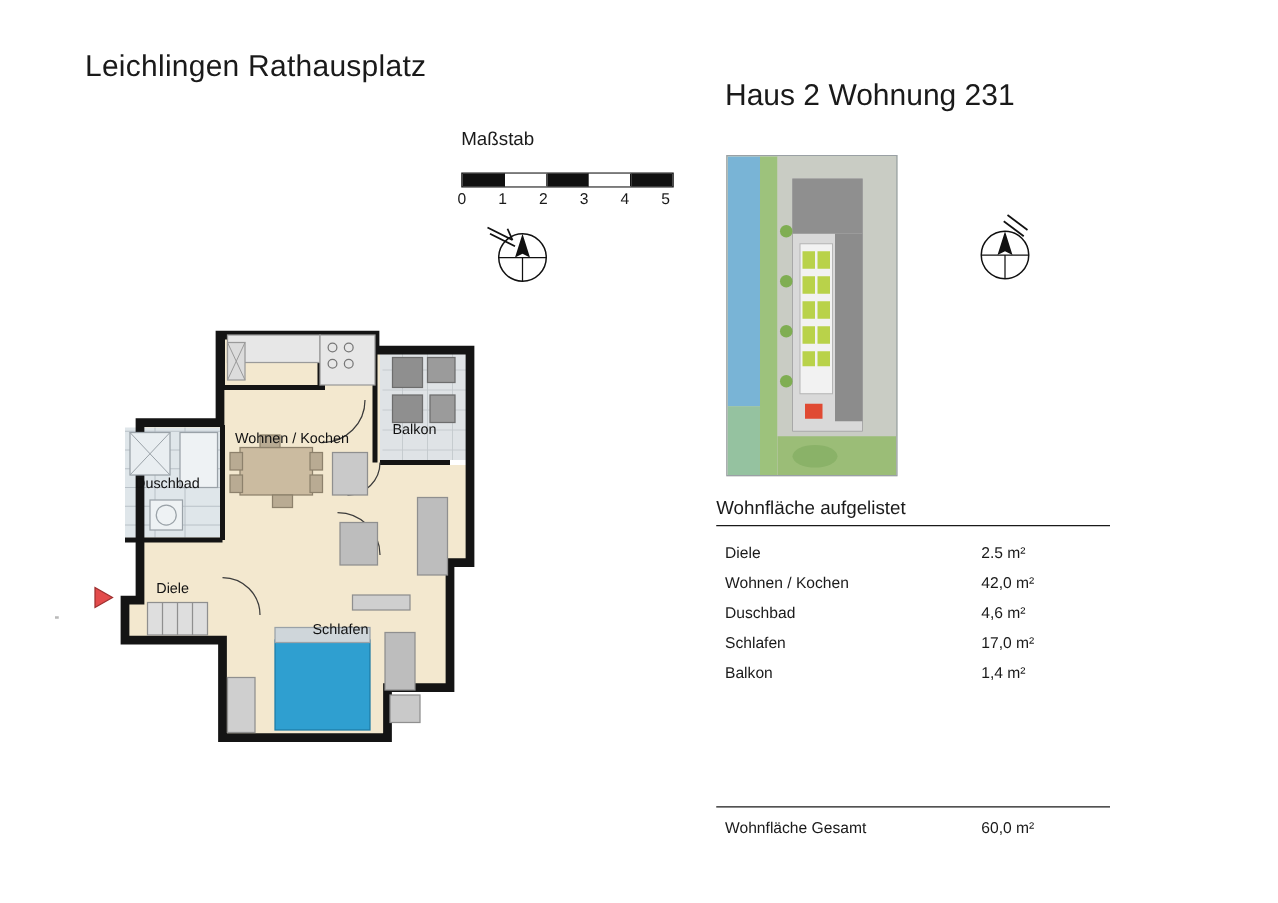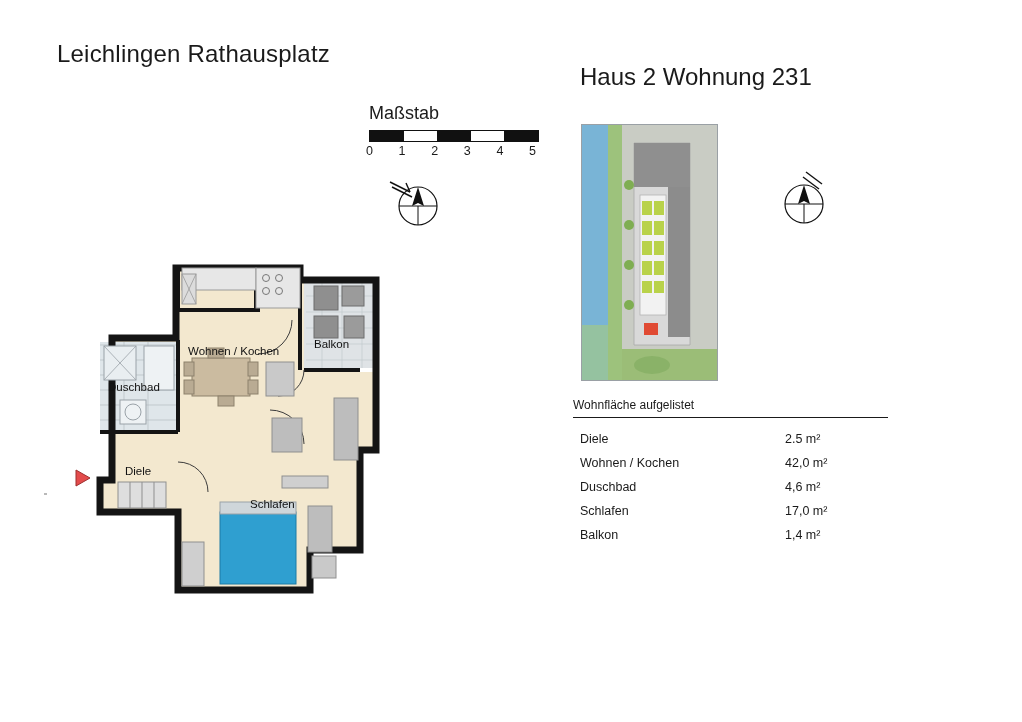--- a/index.html
+++ b/index.html
@@ -16,21 +16,21 @@
     overflow: hidden;
   }
   .page {
     position: absolute;
     inset: 0;
   }
 
   
   #project-title {
     position: absolute;
-    left: 57px;
+    left: 68px;
     top: 40px;
     font-size: 24px;
     letter-spacing: 0.2px;
     white-space: nowrap;
   }
   #unit-title {
     position: absolute;
     left: 580px;
     top: 63px;
     font-size: 24px;
@@ -38,22 +38,22 @@
   }
 
   
   #scale-block {
     position: absolute;
     left: 369px;
     top: 103px;
     width: 180px;
   }
   #scale-label {
-    font-size: 18px;
-    margin-bottom: 6px;
+    font-size: 15px;
+    margin-bottom: 18px;
   }
   .scale-bar {
     width: 170px;
     height: 12px;
     border: 1px solid #111;
     display: flex;
     box-sizing: border-box;
   }
   .scale-seg {
     flex: 1 1 0;
@@ -120,21 +120,21 @@
   
   #area-table {
     position: absolute;
     left: 573px;
     top: 398px;
     width: 315px;
     font-size: 12.5px;
   }
   #area-title {
     padding-bottom: 5px;
-    font-size: 12px;
+    font-size: 15px;
   }
   .rule {
     border-top: 1px solid #1a1a1a;
     height: 0;
   }
   .area-rows { padding-top: 9px; }
   .area-row {
     display: flex;
     padding: 5px 0 5px 7px;
   }
@@ -397,14 +397,21 @@
         <div class="area-name">Schlafen</div>
         <div class="area-value">17,0 m²</div>
       </div>
       <div class="area-row">
         <div class="area-name">Balkon</div>
         <div class="area-value">1,4 m²</div>
       </div>
     </div>
   </div>
 
+  <div id="total-block">
+    <div class="rule"></div>
+    <div id="total-row">
+      <div id="total-name">Wohnfläche Gesamt</div>
+      <div>60,0 m²</div>
+    </div>
+  </div>
 
 </div>
 
 </body></html>

